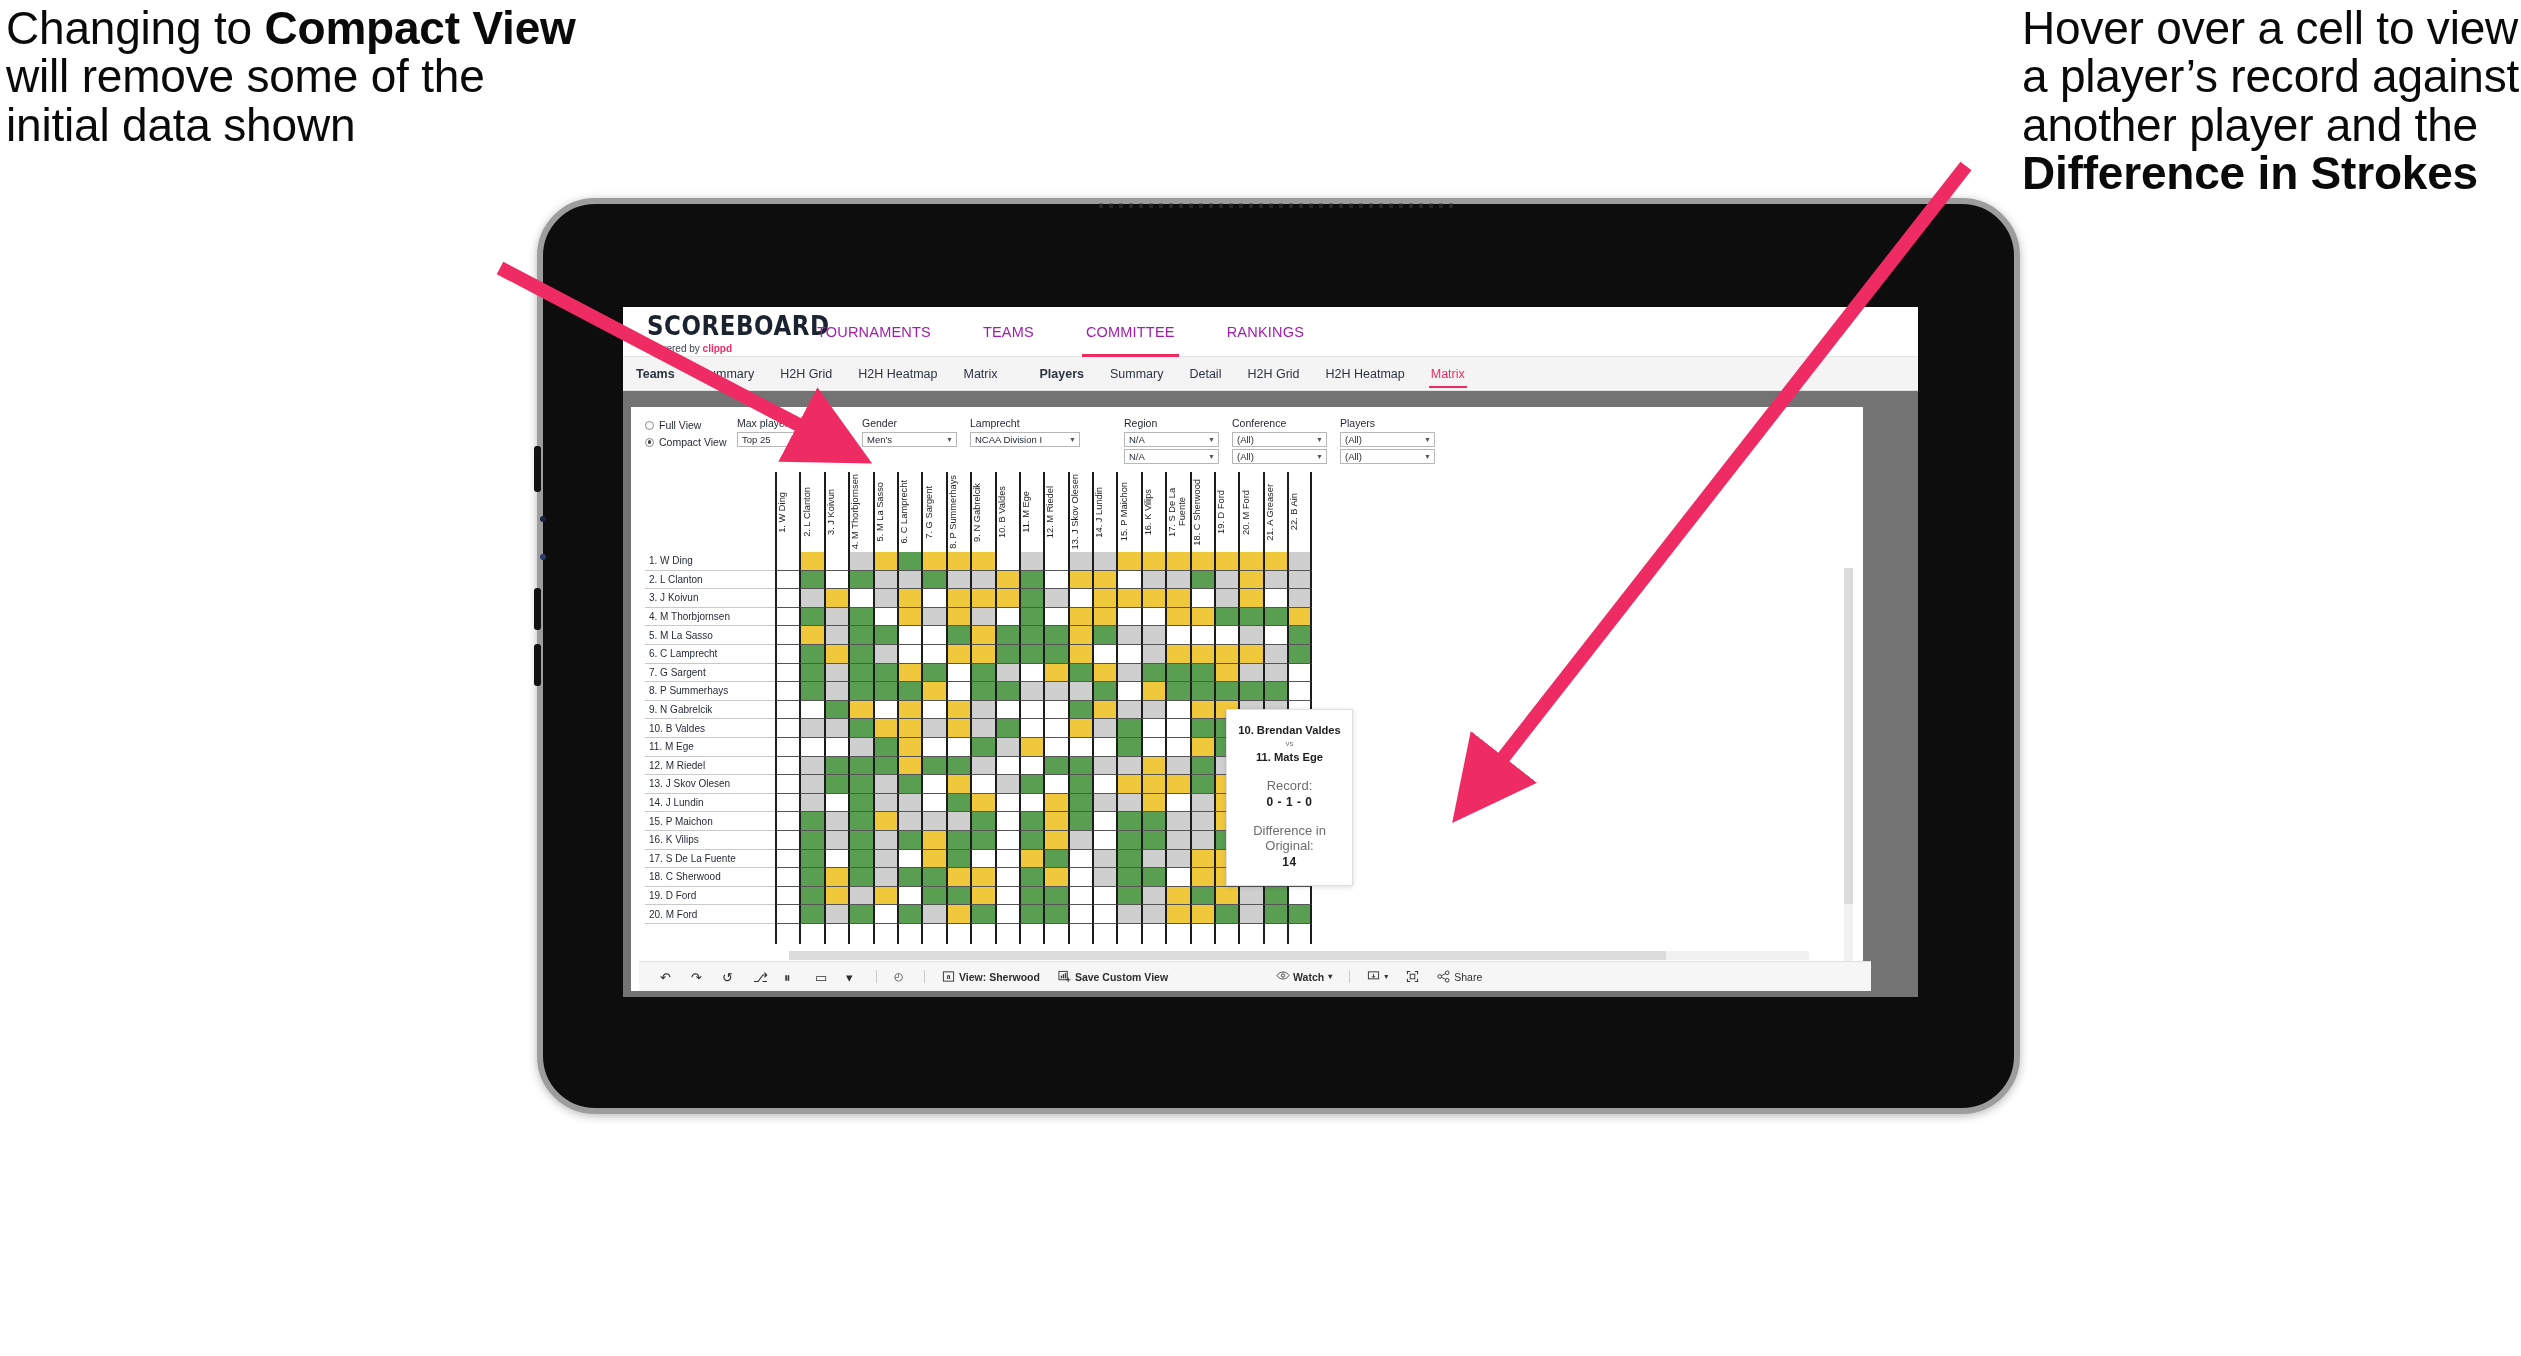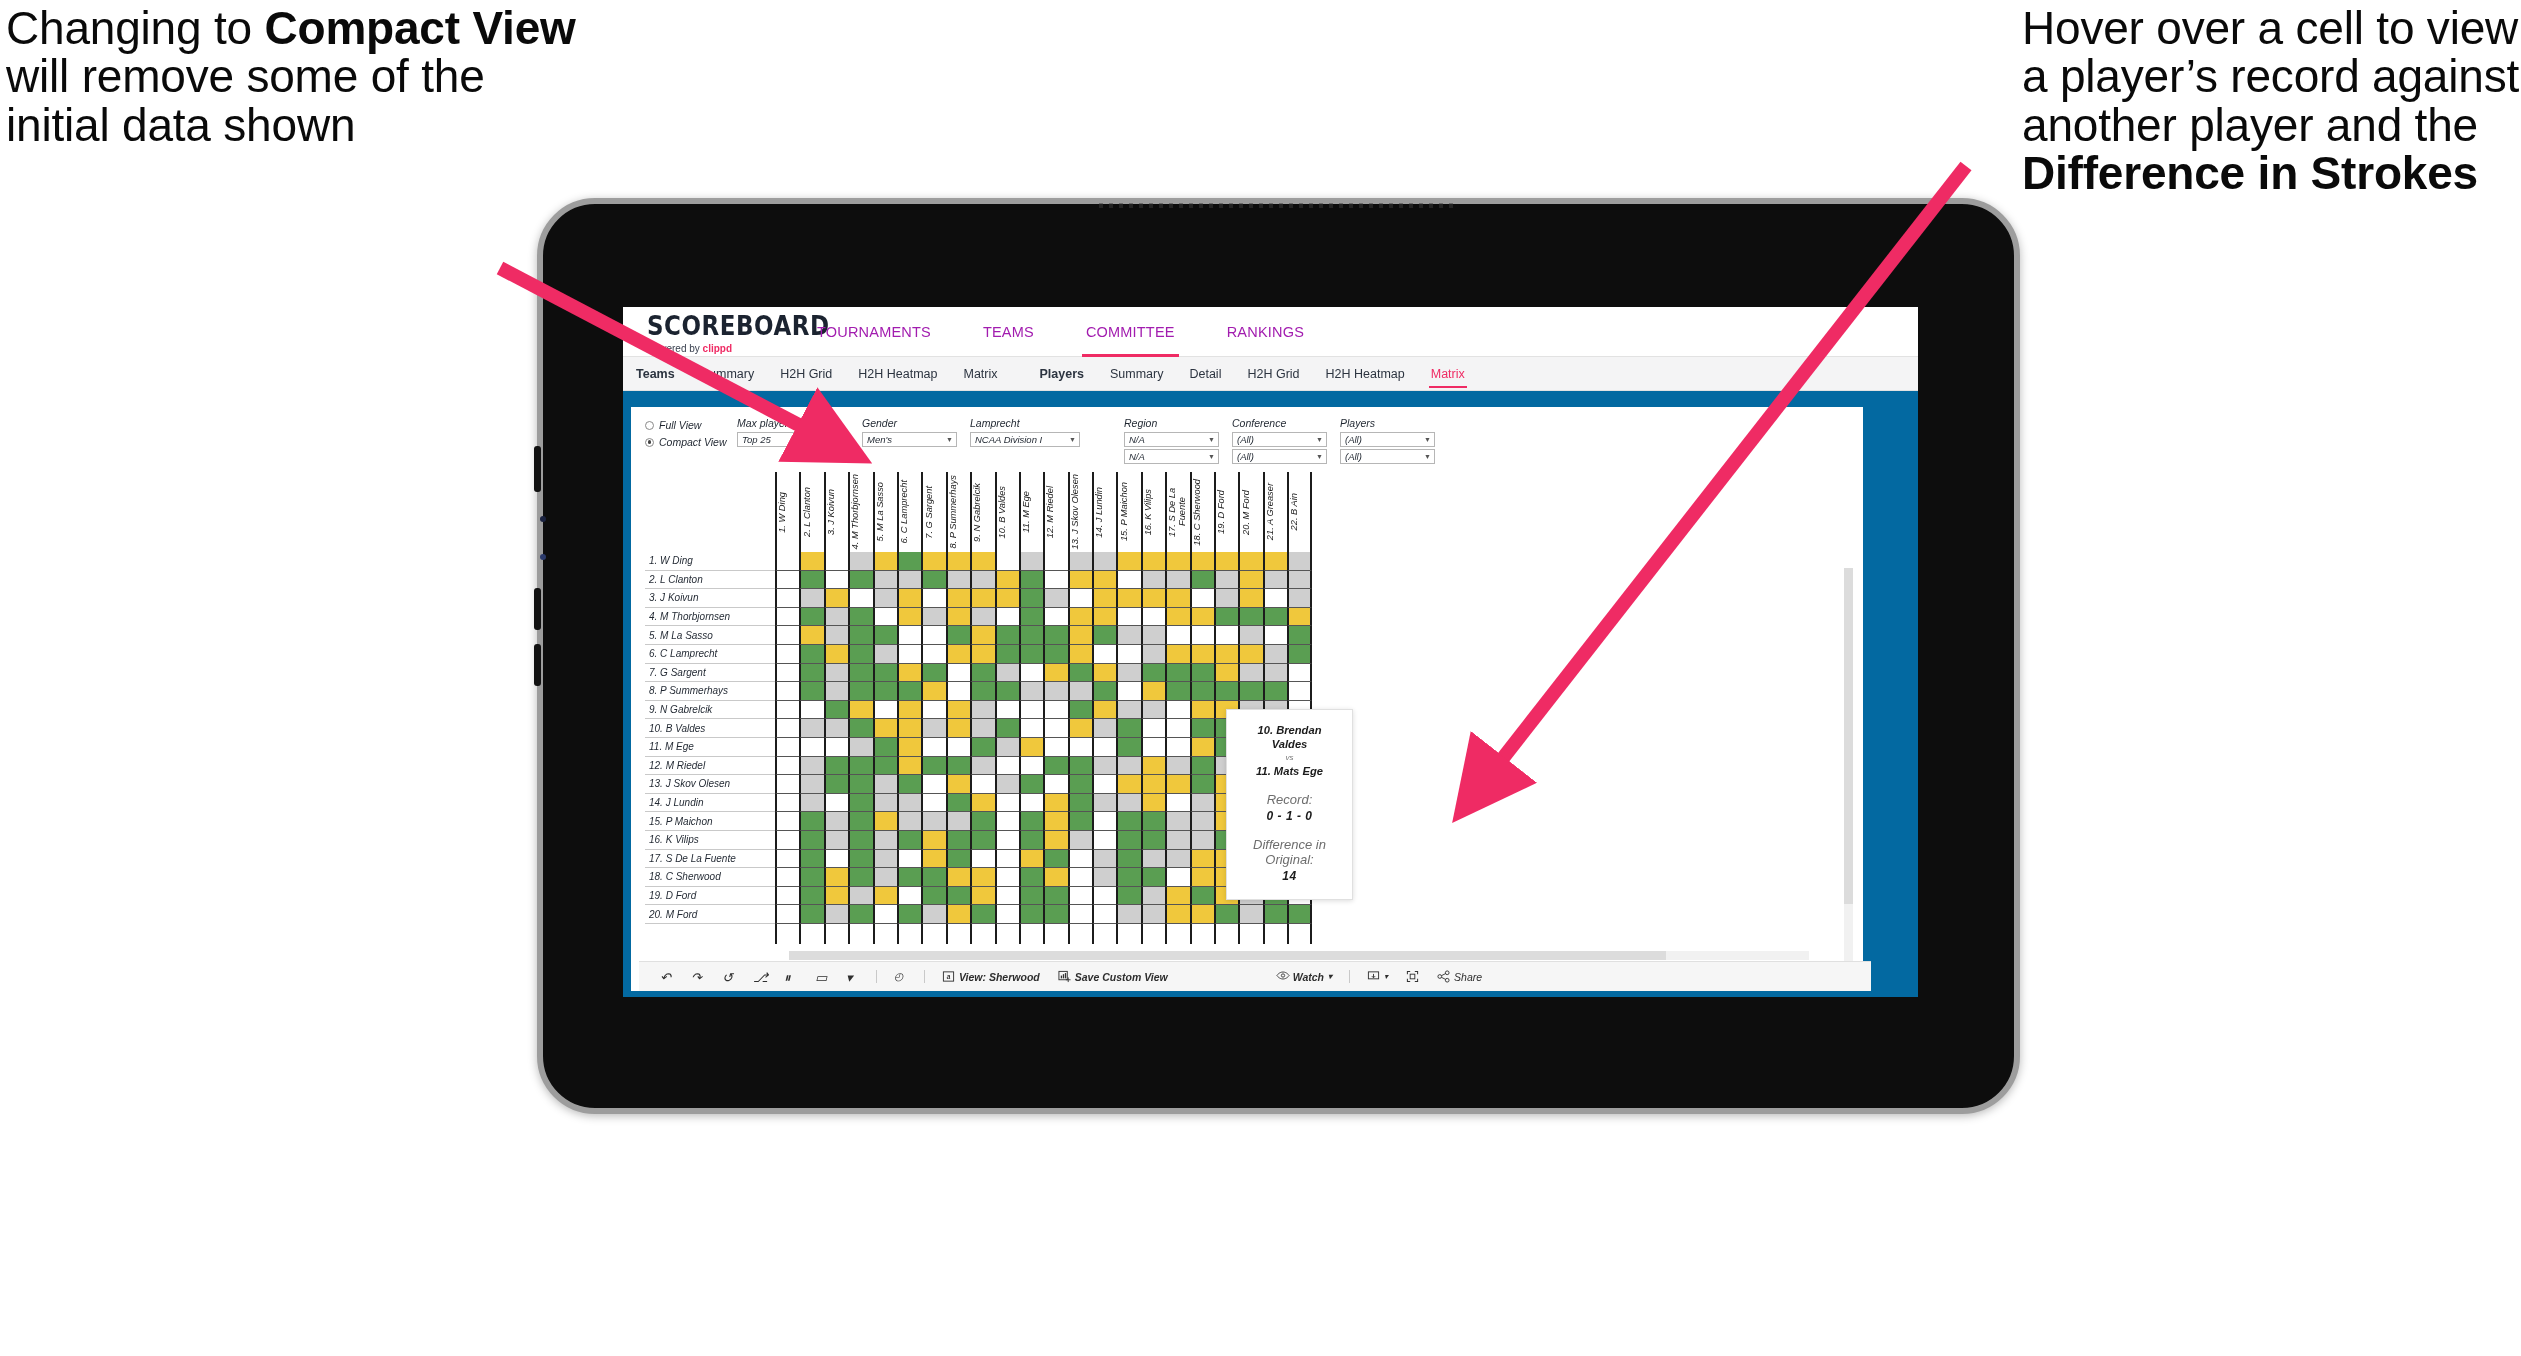--- a/index.html
+++ b/index.html
@@ -94,21 +94,21 @@
     font-size: 12.5px; color: #2c3440; cursor: pointer; white-space: nowrap;
   }
   .subtab.head { font-weight: 700; }
   .subtab.active { color: #ef2b64; }
   .subtab.active::after {
     content: ""; position: absolute; left: 11px; right: 11px; bottom: 2px;
     height: 2px; background: #ef2b64;
   }
 
   
-  .viz-wrap { padding: 16px 0 0 0; height: calc(690px - 50px - 34px); background: #0369a1; font-style: italic; }
+  .viz-wrap { padding: 16px 0 0 0; height: calc(690px - 50px - 34px); background: #737373; }
   .viz {
     position: relative; margin-left: 8px; width: 1232px; height: 584px;
     background: #fff;
   }
 
   
   .filters { display: flex; padding: 10px 0 4px 14px; gap: 0; }
   .radio-col { width: 92px; padding-top: 1px; }
   .radio-row { display: flex; align-items: center; gap: 5px; height: 14px; margin-bottom: 3px; }
   .radio {
@@ -174,21 +174,21 @@
     background: #f1f1f1;
   }
   .hscroll .thumb { width: 86%; height: 9px; background: #dcdcdc; }
   .vscroll {
     position: absolute; right: 10px; top: 96px; width: 9px; height: 420px; background: #f1f1f1;
   }
   .vscroll .thumb { width: 9px; height: 80%; background: #dcdcdc; }
 
   
   .tooltip {
-    position: absolute; left: 595px; top: 302px; width: 127px; padding: 13px 20px 16px;
+    position: absolute; left: 595px; top: 302px; width: 127px; padding: 13px 6px 16px;
     background: #fff; border: 1px solid #e0e0e0;
     box-shadow: 0 1px 5px rgba(0,0,0,.14);
     text-align: center; z-index: 9;
   }
   .tt-name { font-size: 11.2px; font-weight: 700; color: #1c1c1c; line-height: 1.25; }
   .tt-vs { font-size: 8px; color: #777; margin: 2px 0; }
   .tt-lab { font-size: 13px; color: #6d6d6d; margin-top: 14px; }
   .tt-val { font-size: 12px; font-weight: 700; color: #1c1c1c; margin-top: 2px; letter-spacing: .5px; }
 
   

